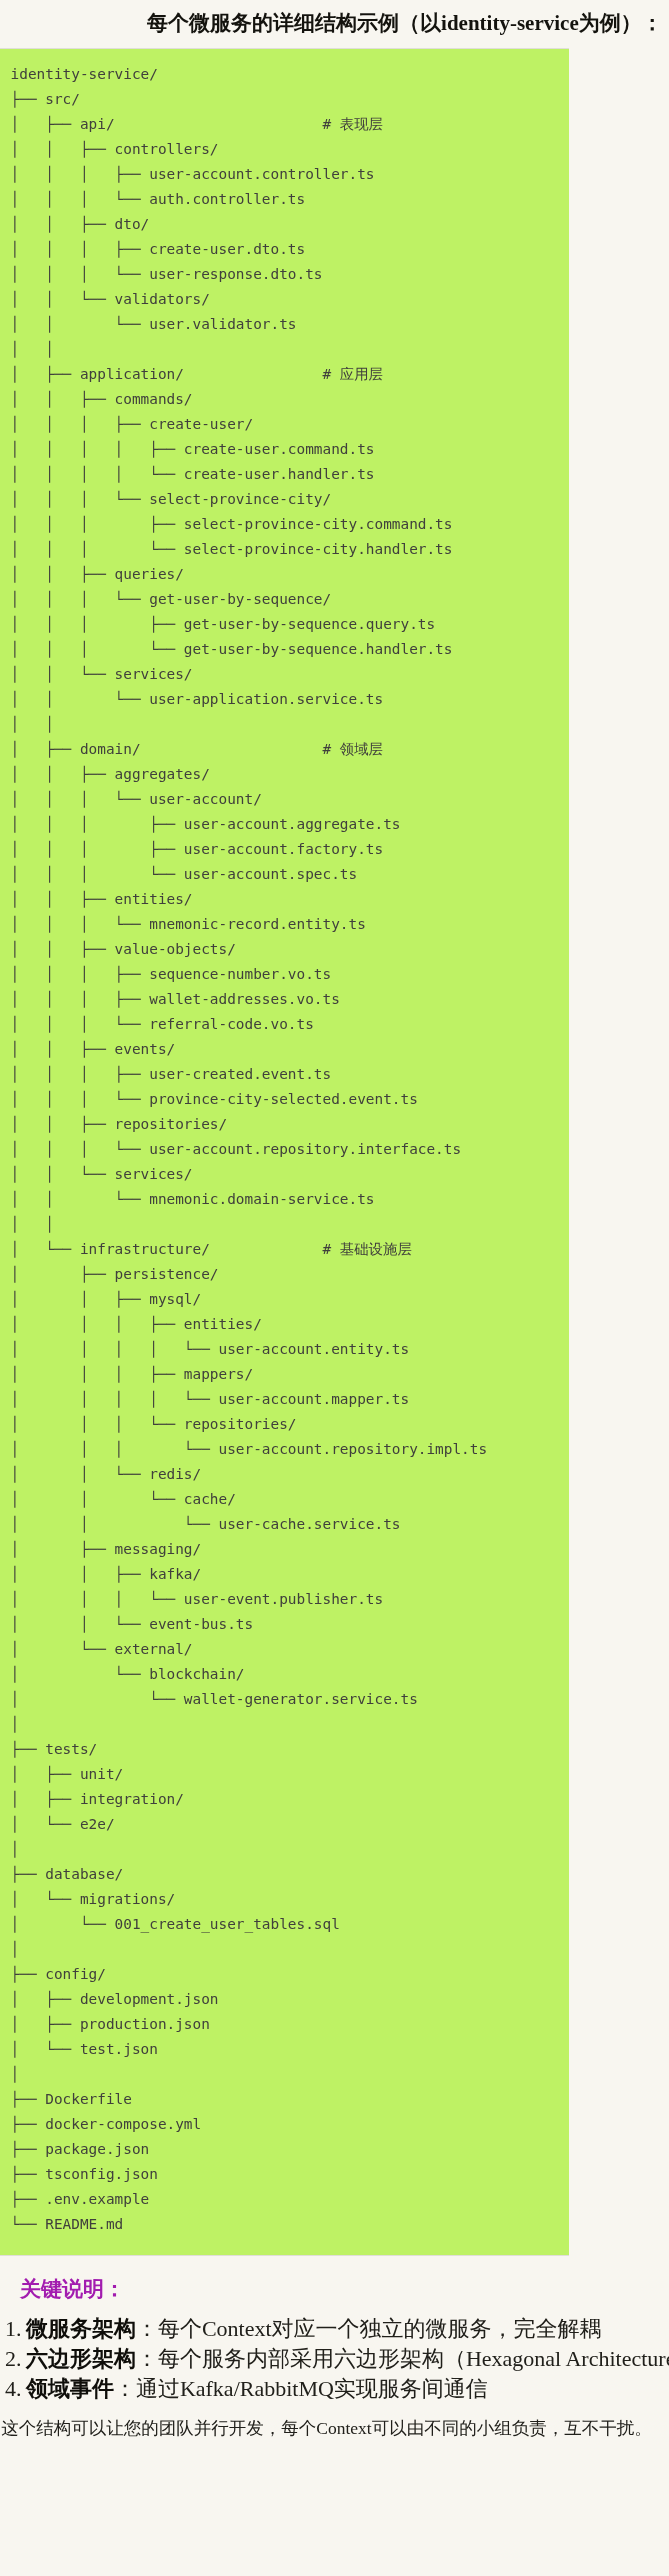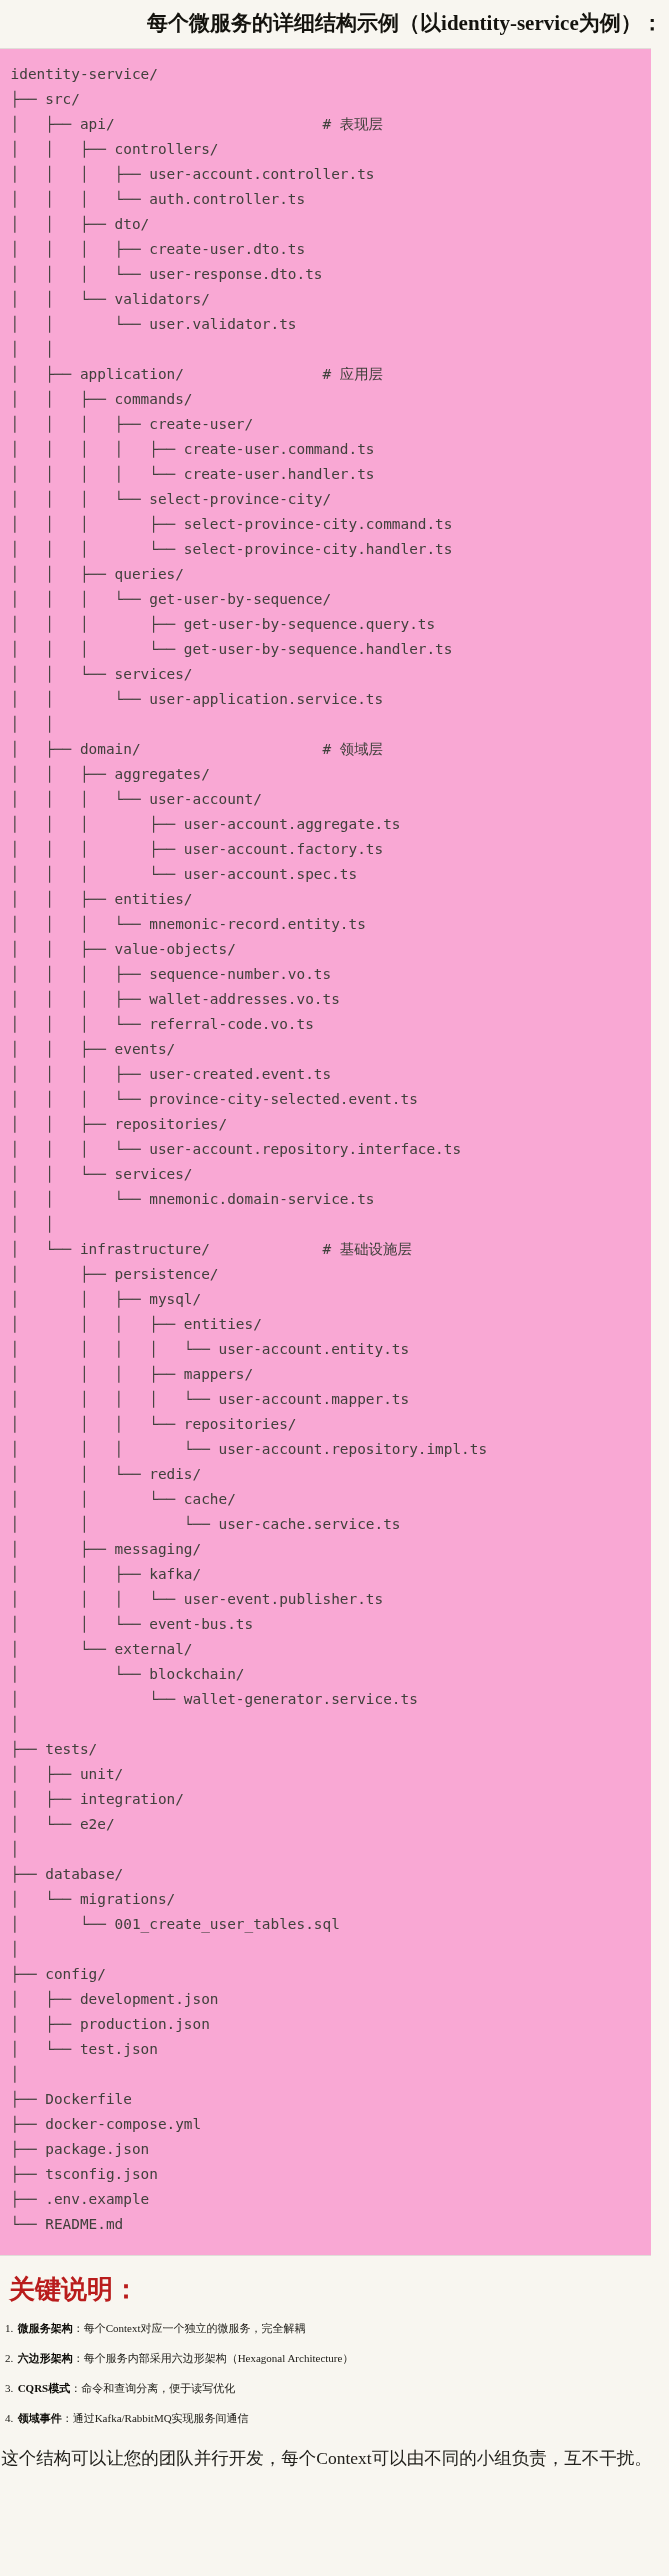--- a/index.html
+++ b/index.html
@@ -19,52 +19,52 @@
     padding: 8.8px 6.3px 0 1.9px;
     font-size: 21px;
     line-height: 29px;
     font-weight: 700;
     color: #14130e;
     white-space: nowrap;
     text-align: right;
   }
 
   .code-block {
-    background: #f9a8d4;
+    background: #bef264;
     border-top: 0.6px solid #e0ded8;
     border-bottom: 0.6px solid #e0ded8;
-    width: 651px;
+    width: 569px;
     overflow: hidden;
   }
   .tree {
     margin: 0;
     padding: 13px 7.5px 18px 10.6px;
     font-family: "DejaVu Sans Mono", "Liberation Mono", monospace;
     font-size: 14.4px;
     line-height: 25px;
     color: #40403c;
     white-space: pre;
   }
 
   .notes { padding: 0 5px 0 0; }
   .notes-heading {
     margin: 19.4px 0 0 0;
-    padding-left: 9px;
-    font-size: 26px;
+    padding-left: 20px;
+    font-size: 21px;
     line-height: 27.5px;
     font-weight: 700;
-    color: #b91c1c;
+    color: #a21caf;
   }
   .notes-list {
     list-style: none;
     margin: 12.5px 0 0 0;
     padding: 0 0 0 5px;
   }
   .note-item {
-    font-size: 11px;
+    font-size: 22px;
     line-height: 25px;
     color: #21201b;
     white-space: nowrap;
   }
   .note-item + .note-item { margin-top: 5px; }
   .note-num { margin-right: 4.4px; }
   .note-term { font-weight: 700; color: #0f0e0a; }
   .closing {
     margin: 15px 0 0 0;
     padding-left: 1.3px;
@@ -170,21 +170,20 @@
 ├── .env.example
 └── README.md</pre>
   </div>
 
   <div class="notes">
     <h2 class="notes-heading">关键说明：</h2>
 
     <ol class="notes-list">
       <li class="note-item"><span class="note-num">1.</span><span class="note-term">微服务架构</span><span class="note-desc">：每个Context对应一个独立的微服务，完全解耦</span></li>
       <li class="note-item"><span class="note-num">2.</span><span class="note-term">六边形架构</span><span class="note-desc">：每个服务内部采用六边形架构（Hexagonal Architecture）</span></li>
-      <li class="note-item"><span class="note-num">3.</span><span class="note-term">CQRS模式</span><span class="note-desc">：命令和查询分离，便于读写优化</span></li>
       <li class="note-item"><span class="note-num">4.</span><span class="note-term">领域事件</span><span class="note-desc">：通过Kafka/RabbitMQ实现服务间通信</span></li>
     </ol>
 
     <p class="closing">这个结构可以让您的团队并行开发，每个Context可以由不同的小组负责，互不干扰。</p>
   </div>
 
 </div>
 
 
 </body></html>

